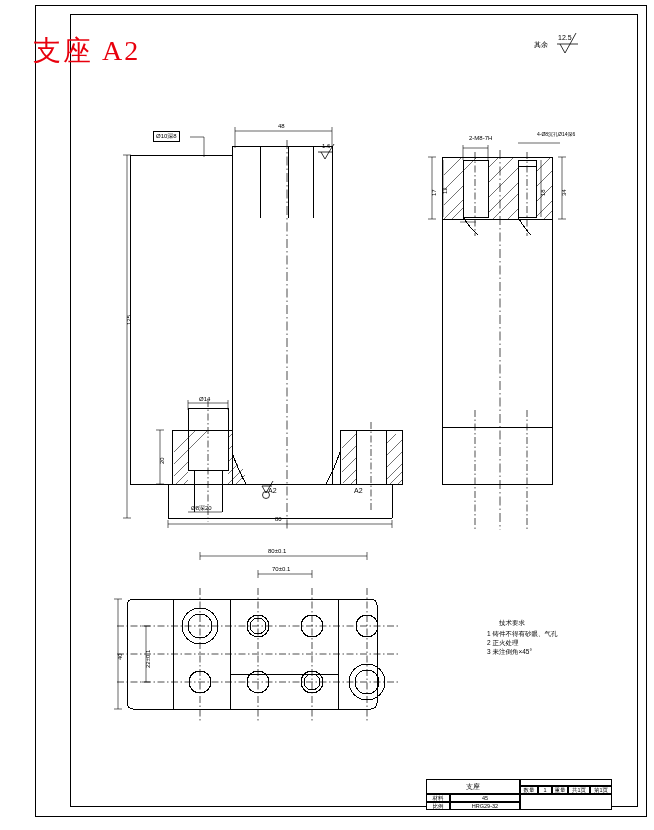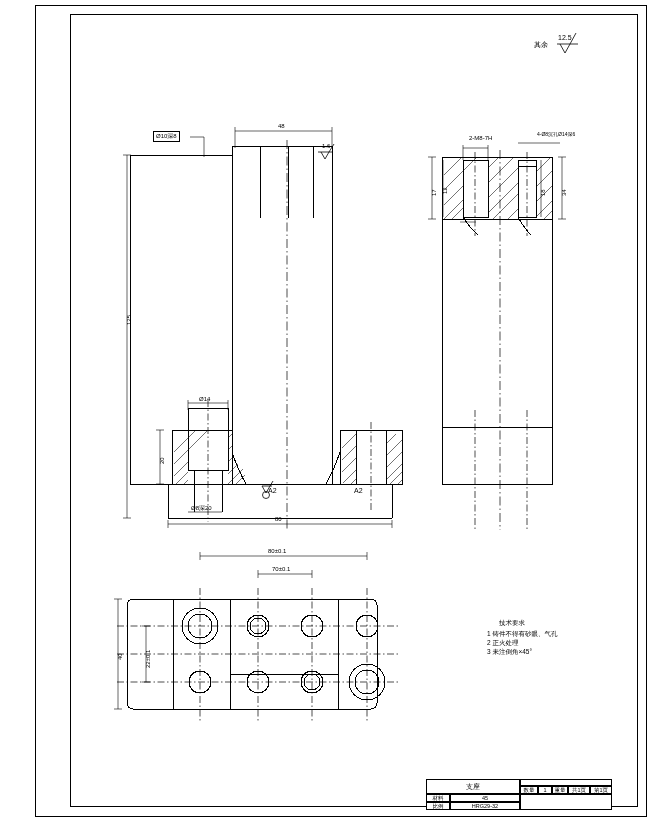--- a/index.html
+++ b/index.html
@@ -41,20 +41,21 @@
   .surf{position:absolute;font-size:7px;white-space:nowrap;}
 </style>
 </head>
 <body>
 
 <div class="sheet">
 
   <div class="outer-border"></div>
   <div class="inner-border"></div>
 
+  <div class="sheet-title">支座 A2</div>
 
   <div class="surf" style="left:534px;top:40px;">其余</div>
   <div class="surf" style="left:558px;top:34px;font-size:7px;">12.5</div>
   <svg class="layer">
     <line class="lnf" x1="557" y1="44" x2="578" y2="44"></line>
     <path class="lnf" d="M560,44 L565,53 L570,44"></path>
     <line class="lnf" x1="570" y1="44" x2="576" y2="33"></line>
   </svg>
 
   <svg class="layer">

